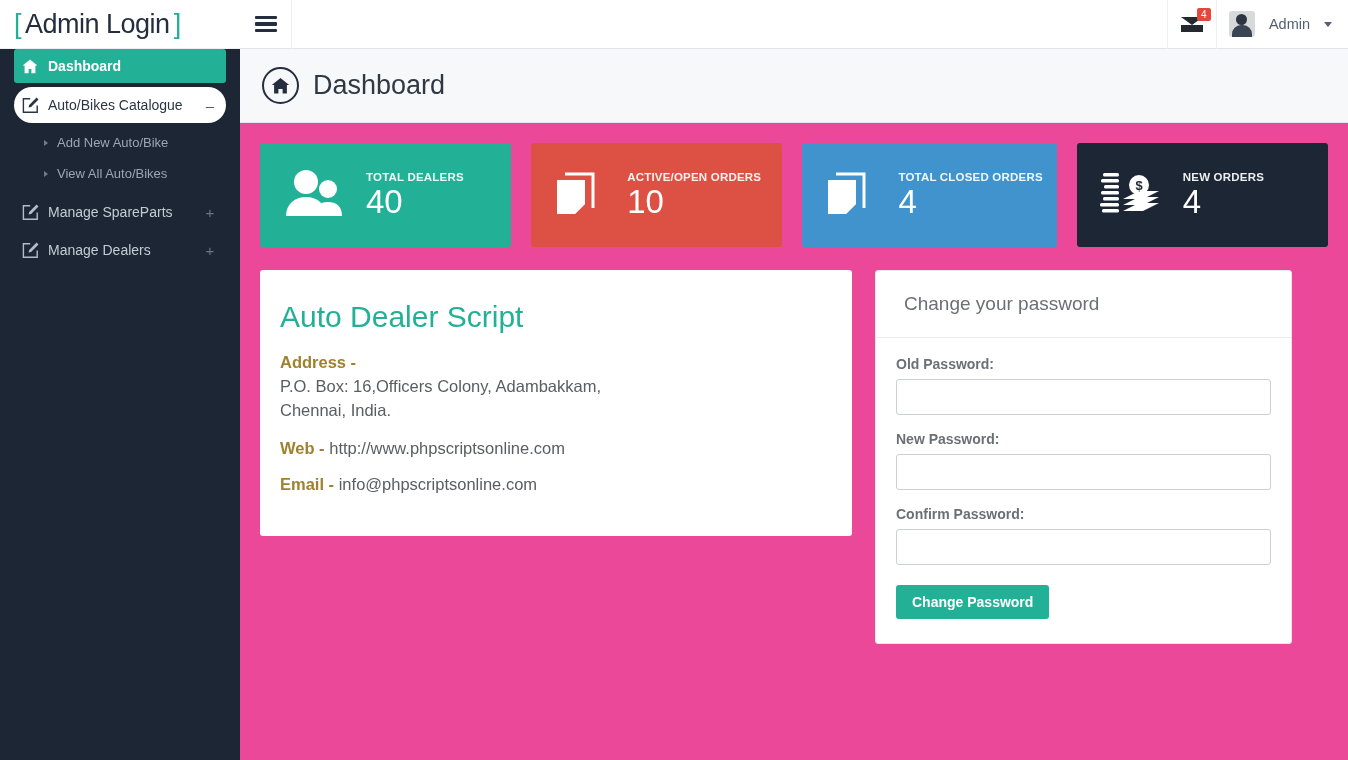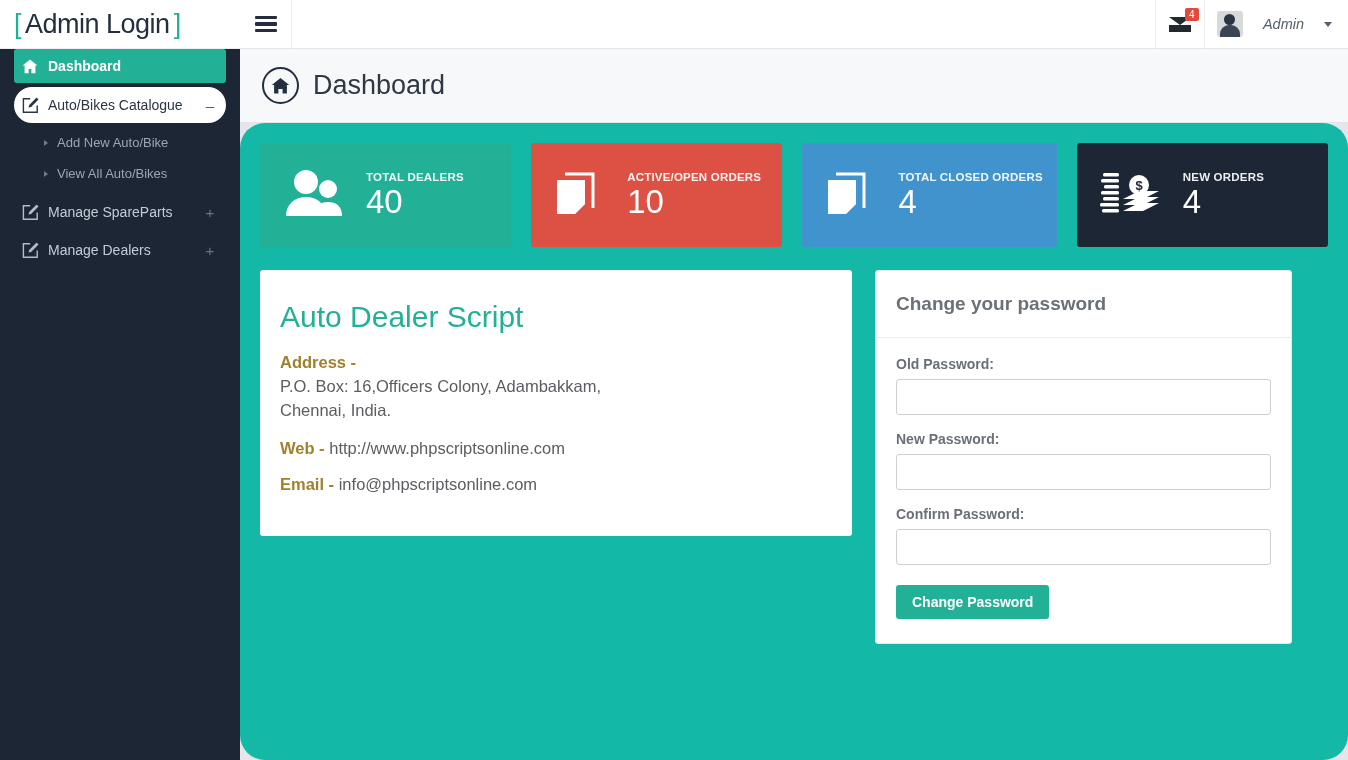--- a/index.html
+++ b/index.html
@@ -107,22 +107,22 @@
     border-top: 8px solid transparent; width: 0; height: 0;
   }
   .badge {
     position: absolute; top: 8px; right: 5px;
     background: #e3483c; color: #fff;
     font-size: 10px; line-height: 13px;
     min-width: 14px; text-align: center;
     border-radius: 2px; padding: 0 2px;
   }
   .user-cell {
-    display: flex; align-items: center; gap: 20px;
-    padding: 0 16px 0 12px; height: 49px; cursor: pointer; font-style: italic;
+    display: flex; align-items: center; gap: 14px;
+    padding: 0 16px 0 12px; height: 49px; cursor: pointer;
   }
   .avatar {
     width: 26px; height: 26px; border-radius: 3px;
     background: #d8d9db; position: relative; overflow: hidden;
   }
   .avatar .head {
     position: absolute; width: 11px; height: 11px; border-radius: 50%;
     background: #2c3542; left: 7.5px; top: 3px;
   }
   .avatar .body {
@@ -142,21 +142,21 @@
     display: flex; align-items: center; gap: 14px;
     padding-left: 22px; flex: 0 0 74px;
   }
   .home-circle {
     width: 37px; height: 37px; border-radius: 50%;
     border: 2.5px solid #242e3e;
     display: flex; align-items: center; justify-content: center;
   }
   .page-title { font-size: 27px; color: #2f3845; font-weight: 400; }
 
-  .content { flex: 1 1 auto; background: #14b8a6; padding: 20px; overflow: hidden; border-radius: 25px; }
+  .content { flex: 1 1 auto; background: #ec4899; padding: 20px; overflow: hidden; }
 
   
   .cards { display: flex; gap: 20px; }
   .card {
     flex: 1 1 0; height: 104px; border-radius: 3px;
     display: flex; align-items: center; padding: 0 14px 0 22px;
     color: #ffffff; cursor: pointer;
   }
   .card-ico { flex: 0 0 auto; margin-right: 22px; }
   .card-txt { display: flex; flex-direction: column; }
@@ -179,22 +179,22 @@
   }
   .info-line { font-size: 16.5px; color: #5a5d61; line-height: 24px; margin-bottom: 12px; }
   .info-line.addr { margin-bottom: 14px; }
   .lbl { color: #a0812e; font-weight: bold; }
 
   .panel-pass {
     flex: 0 0 417px; background: #fff; border-radius: 3px;
     border: 1px solid #e6e8ea;
   }
   .pass-head {
-    padding: 22px 20px; border-bottom: 1px solid #e9ebed;
-    font-size: 19px; color: #6b7076; font-weight: 700;
+    padding: 22px 28px; border-bottom: 1px solid #e9ebed;
+    font-size: 19px; color: #6b7076; font-weight: 400;
   }
   .pass-body { padding: 18px 20px 24px 20px; }
   .field-label { font-size: 14px; color: #6b7076; margin-bottom: 7px; font-weight: bold; }
   .field-input {
     width: 100%; height: 36px; border: 1px solid #ccd0d4;
     border-radius: 3px; background: #fff; margin-bottom: 16px;
     padding: 0 10px; font-size: 14px; color: #333;
     font-family: "Liberation Sans", sans-serif;
   }
   .field-input:last-of-type { margin-bottom: 20px; }

